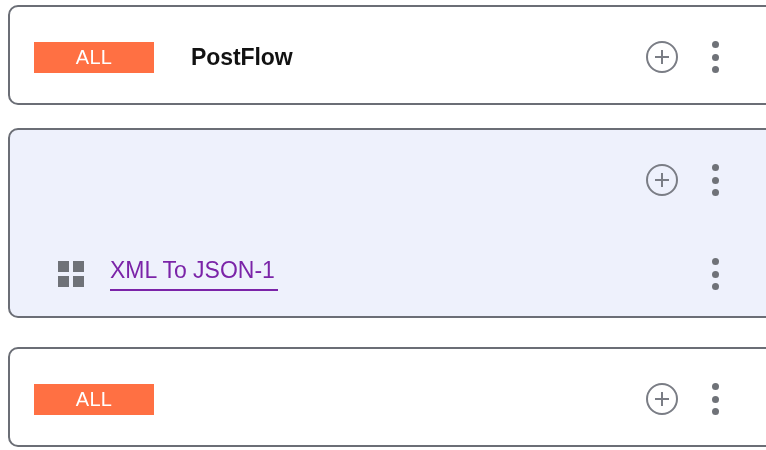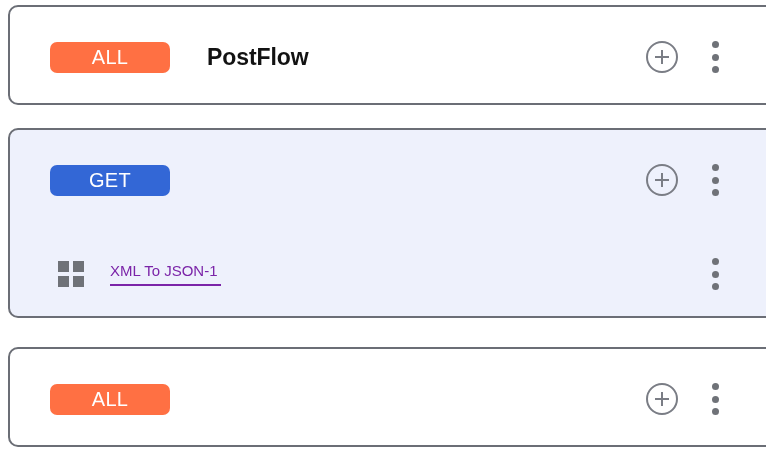--- a/index.html
+++ b/index.html
@@ -51,24 +51,24 @@
   .subrow {
     position: relative;
     height: 88px;
     display: flex;
     align-items: center;
   }
 
   
   .badge {
     flex: 0 0 auto;
-    margin-left: 40px;
+    margin-left: 24px;
     width: 120px;
     height: 31px;
-    border-radius: 7px;
+    border-radius: 0;
     color: #ffffff;
     font-size: 20px;
     line-height: 31px;
     text-align: center;
     letter-spacing: 0.3px;
     font-weight: 400;
     user-select: none;
   }
   .badge-all { background: #ff7043; }
   .badge-get { background: #3367d6; }
@@ -153,21 +153,21 @@
   .grid-icon i {
     display: block;
     width: 11px;
     height: 11px;
     background: #6f7278;
   }
 
   .policy-link {
     flex: 0 0 auto;
     margin-left: 26px;
-    font-size: 15px;
+    font-size: 23px;
     color: #7b24a8;
     text-decoration: none;
     border-bottom: 2px solid #7b24a8;
     padding-bottom: 5px;
     padding-right: 3px;
     white-space: nowrap;
     cursor: pointer;
   }
 </style>
 </head>
@@ -185,21 +185,20 @@
             <i></i>
             <i></i>
             <i></i>
           </span>
       </div>
     </div>
   </div>
 
   <div class="card selected" id="card-viewxml">
     <div class="row">
-      <div class="badge badge-get">GET</div>
       <div class="actions main">
         <span class="plus-icon"></span>
         <span class="kebab-icon">
             <i></i>
             <i></i>
             <i></i>
           </span>
       </div>
     </div>
 

